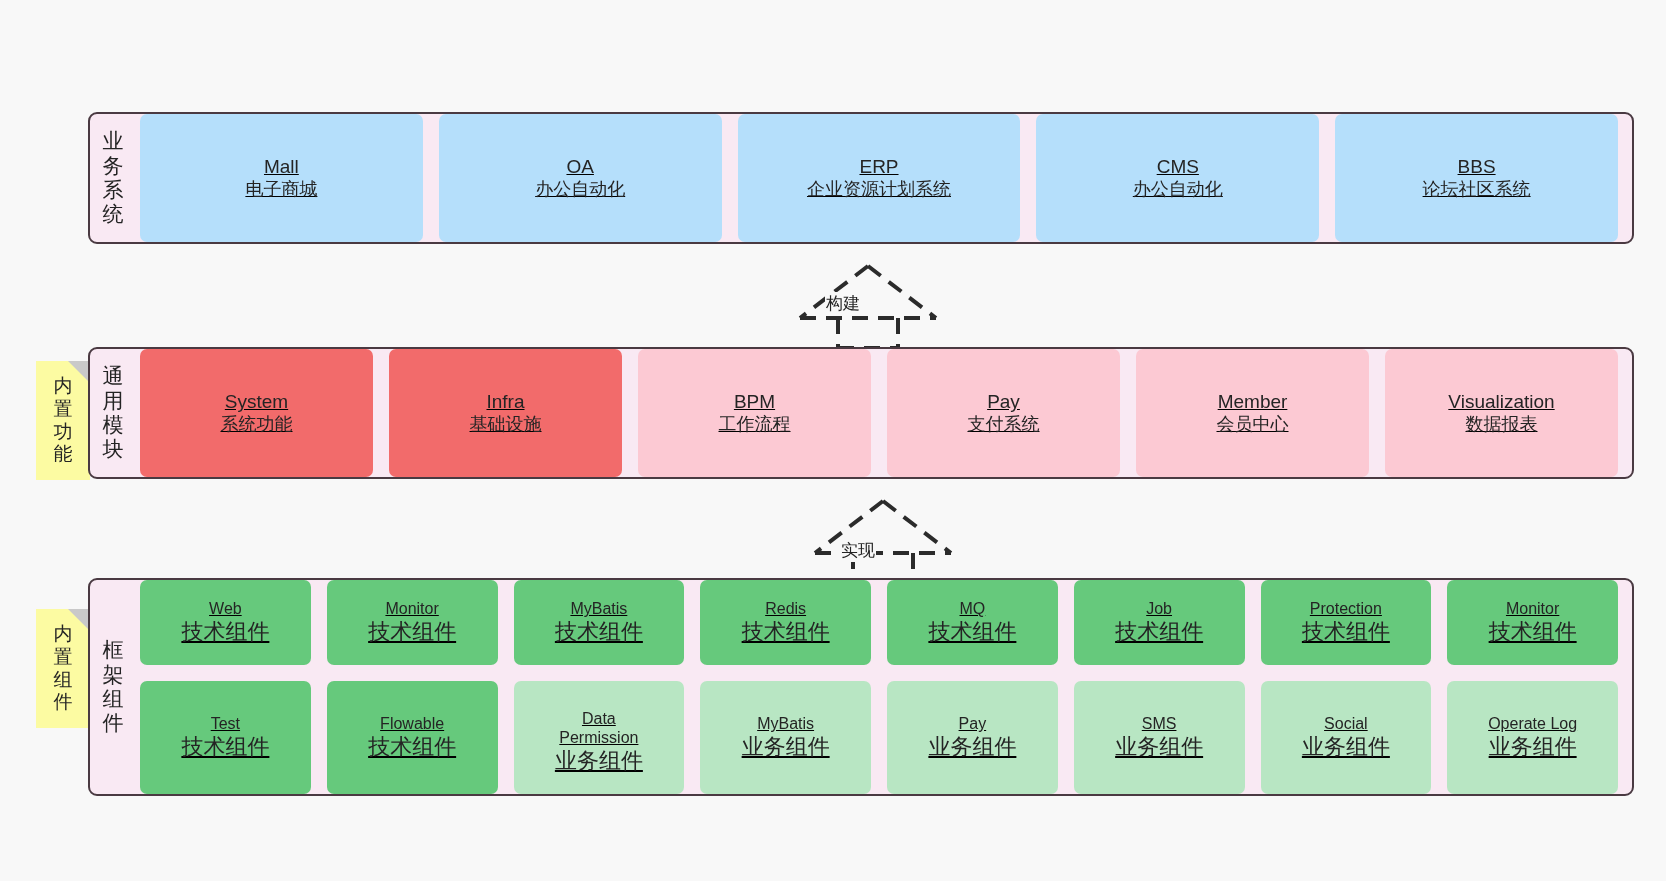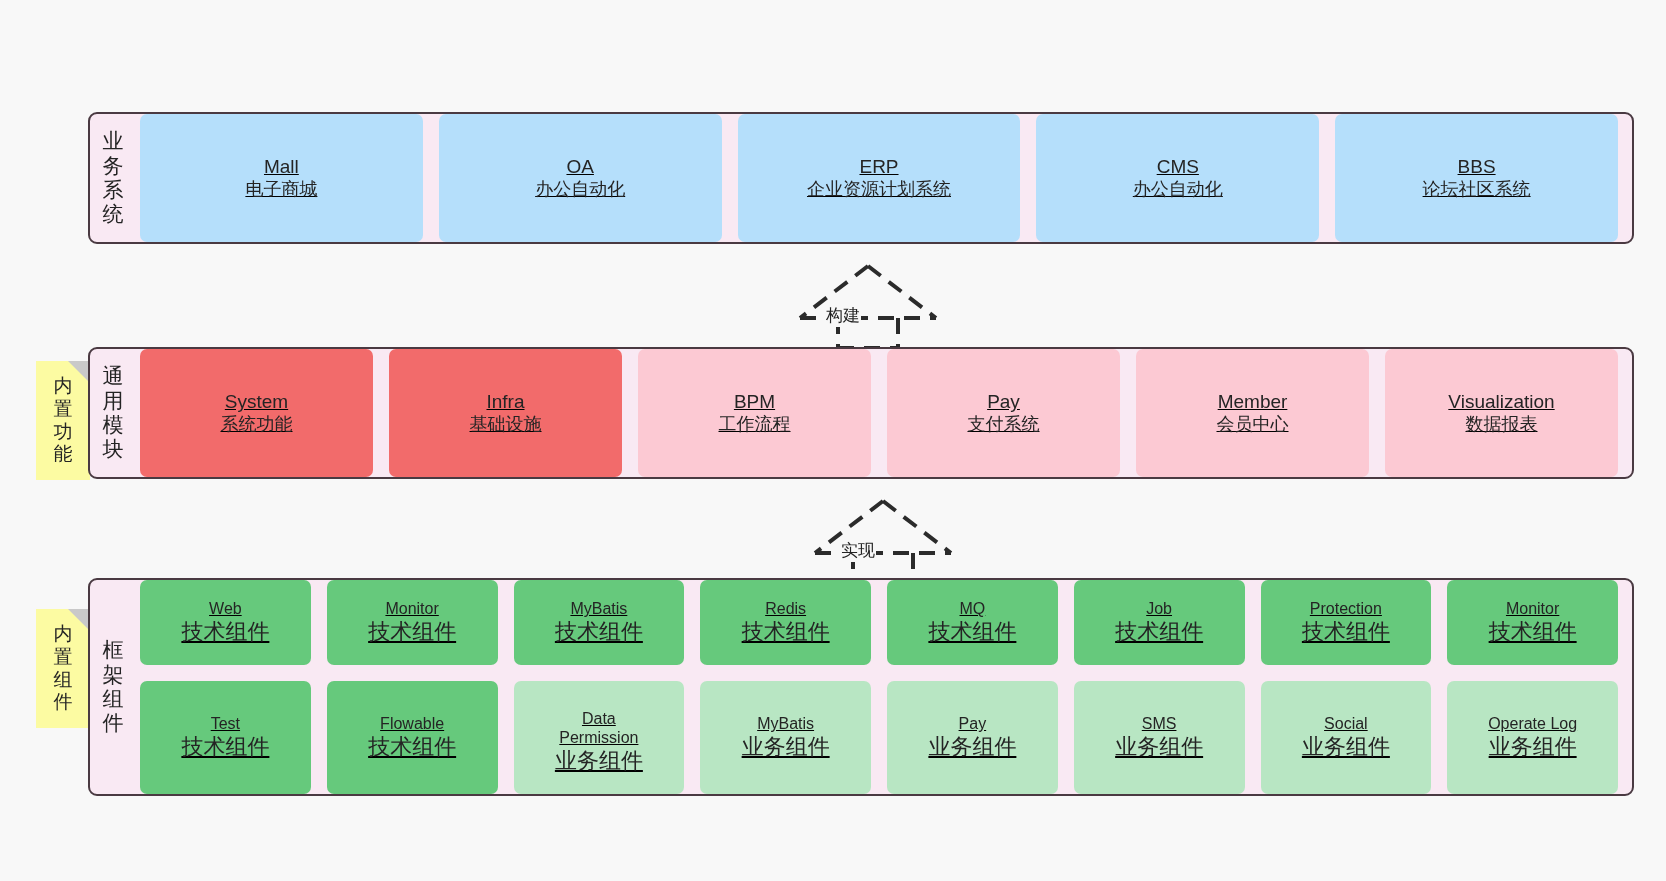--- a/index.html
+++ b/index.html
@@ -154,21 +154,21 @@
 
   <div class="arrow" style="left:795px; top:262px; width:146px; height:88px;">
     <svg width="146" height="88" viewBox="0 0 146 88" fill="none">
       <path d="M73 4 L141 56" stroke="#2b2b2b" stroke-width="4" stroke-dasharray="16 10" fill="none"></path>
       <path d="M73 4 L5 56" stroke="#2b2b2b" stroke-width="4" stroke-dasharray="16 10" fill="none"></path>
       <path d="M5 56 L141 56" stroke="#2b2b2b" stroke-width="4" stroke-dasharray="16 10" fill="none"></path>
       <path d="M43 56 L43 88" stroke="#2b2b2b" stroke-width="4" stroke-dasharray="16 10" fill="none"></path>
       <path d="M103 56 L103 88" stroke="#2b2b2b" stroke-width="4" stroke-dasharray="16 10" fill="none"></path>
       <path d="M43 86 L103 86" stroke="#2b2b2b" stroke-width="4" stroke-dasharray="16 10" fill="none"></path>
     </svg>
-    <div class="arrow-label" style="left:30px; top:42px;">构建</div>
+    <div class="arrow-label" style="left:30px; top:30px;">构建</div>
   </div>
 
   <div class="note" style="left:36px; top:361px; width:54px; height:119px;">
     <div class="fold"></div>
     <span>内</span>
     <span>置</span>
     <span>功</span>
     <span>能</span>
   </div>
 

